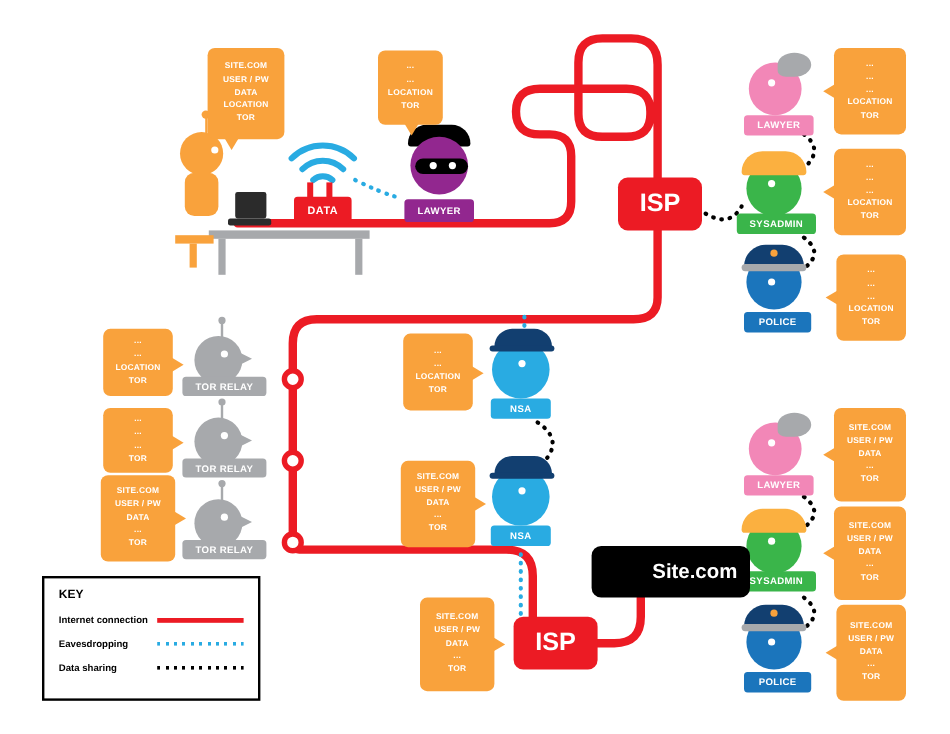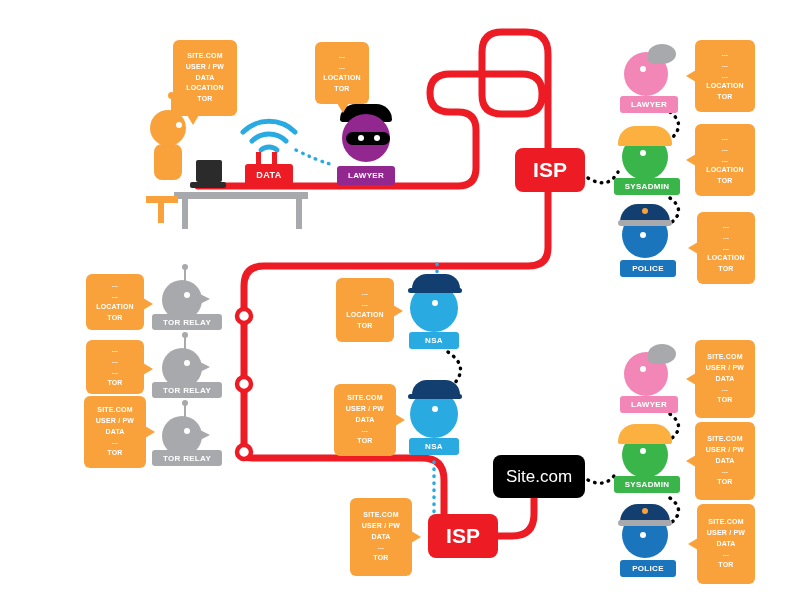--- a/index.html
+++ b/index.html
@@ -17,21 +17,21 @@
           justify-content:center;z-index:5;}
   .bubble-text{white-space:pre-line;color:#fff;font-weight:bold;font-size:7px;line-height:1.55;
                text-align:center;letter-spacing:.2px;}
   .tail{position:absolute;width:0;height:0;}
   .tail.t-right{right:-9px;top:42%;border-left:10px solid #F9A23C;border-top:6px solid transparent;border-bottom:6px solid transparent;}
   .tail.t-left{left:-9px;top:42%;border-right:10px solid #F9A23C;border-top:6px solid transparent;border-bottom:6px solid transparent;}
   .tail.t-down{bottom:-9px;left:14px;border-top:10px solid #F9A23C;border-left:6px solid transparent;border-right:6px solid transparent;}
   .redbox{position:absolute;background:#EC1B24;border-radius:8px;display:flex;align-items:center;
           justify-content:center;color:#fff;font-weight:bold;z-index:4;}
   .blackbox{position:absolute;background:#000;border-radius:8px;display:flex;align-items:center;
-          justify-content:center;color:#fff;font-weight:normal;z-index:4;}
+          justify-content:center;color:#fff;font-weight:bold;z-index:4;padding-left:40px;}
   .keybox{position:absolute;left:35px;top:480px;width:182px;height:104px;background:#fff;
           border:2px solid #000;z-index:6;box-sizing:border-box;padding:8px 12px;}
   .key-title{font-weight:bold;font-size:10px;color:#000;margin-bottom:8px;}
   .key-row{display:flex;align-items:center;justify-content:space-between;margin-top:11px;}
   .key-label{font-weight:bold;font-size:8px;color:#000;}
   .sample{width:72px;height:4px;}
   .sample.solid-red{background:#EC1B24;}
   .sample.dotted-blue{height:3px;background:repeating-linear-gradient(90deg,#29ABE2 0 2.5px,transparent 2.5px 7px);}
   .sample.dotted-black{height:3px;background:repeating-linear-gradient(90deg,#000 0 2.5px,transparent 2.5px 7px);}
   .deskbar{position:absolute;background:#A7A9AC;z-index:2;}
@@ -302,14 +302,29 @@
   </div>
   <div class="bubble" style="left:697px;top:504px;width:58px;height:80px;">
     <div class="bubble-text">SITE.COM
 USER / PW
 DATA
 ...
 TOR</div>
     <div class="tail t-left"></div>
   </div>
 
+  <div class="keybox">
+    <div class="key-title">KEY</div>
+    <div class="key-row">
+      <span class="key-label">Internet connection</span>
+      <span class="sample solid-red"></span>
+    </div>
+    <div class="key-row">
+      <span class="key-label">Eavesdropping</span>
+      <span class="sample dotted-blue"></span>
+    </div>
+    <div class="key-row">
+      <span class="key-label">Data sharing</span>
+      <span class="sample dotted-black"></span>
+    </div>
+  </div>
 
 </div>
 
 </body></html>

